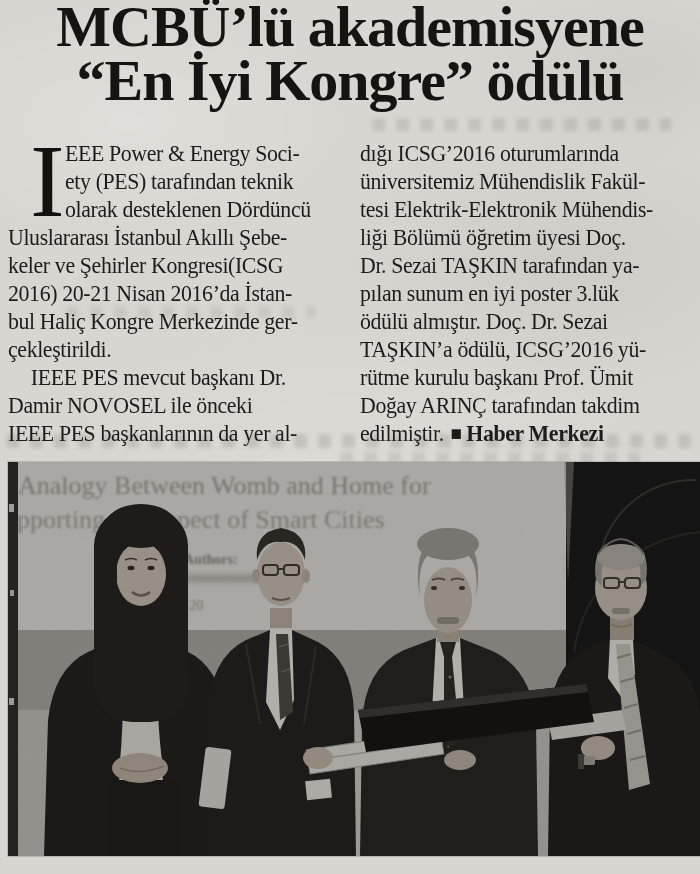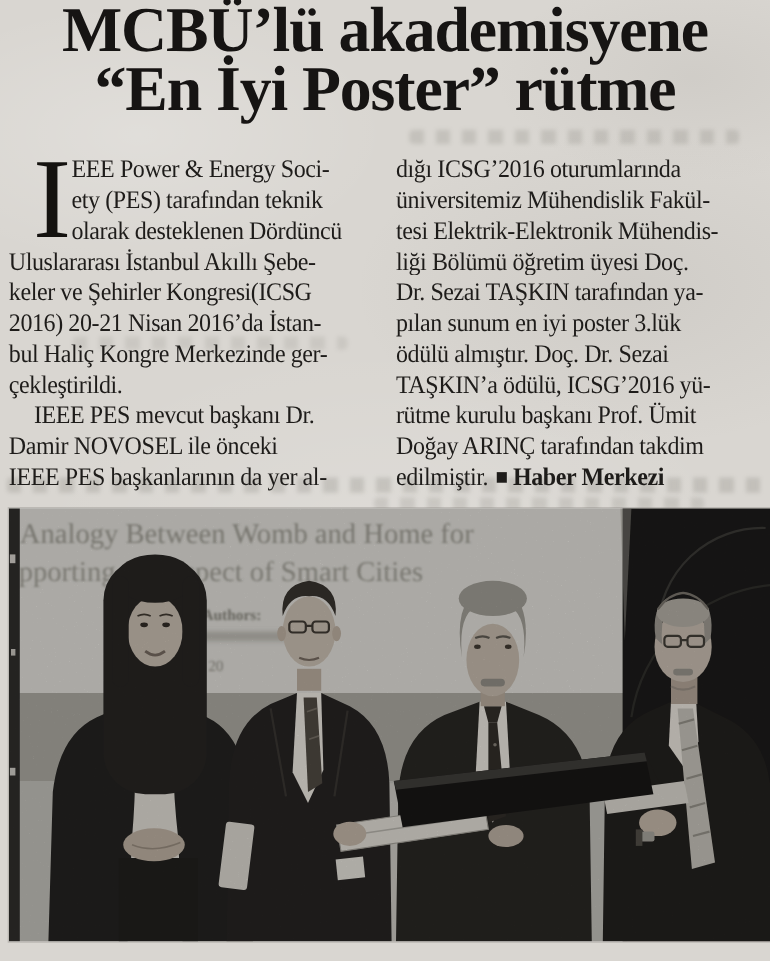--- a/index.html
+++ b/index.html
@@ -58,21 +58,21 @@
   }
   .photo svg{display:block;}
   .slide-txt{font-family:"Liberation Serif","DejaVu Serif",serif;}
 </style>
 </head>
 <body>
 
 <div class="paper-texture"></div>
 
 <div class="hl hl1">MCBÜ’lü akademisyene</div>
-<div class="hl hl2">“En İyi Poster” rütme</div>
+<div class="hl hl2">“En İyi Kongre” ödülü</div>
 
 <div class="ghost ghost-1"></div>
 <div class="ghost ghost-2"></div>
 <div class="ghost ghost-3"></div>
 <div class="ghost ghost-4"></div>
 
 <div class="article">
   <div class="cols">
     <div class="col">
       <span class="dropcap">I</span>

